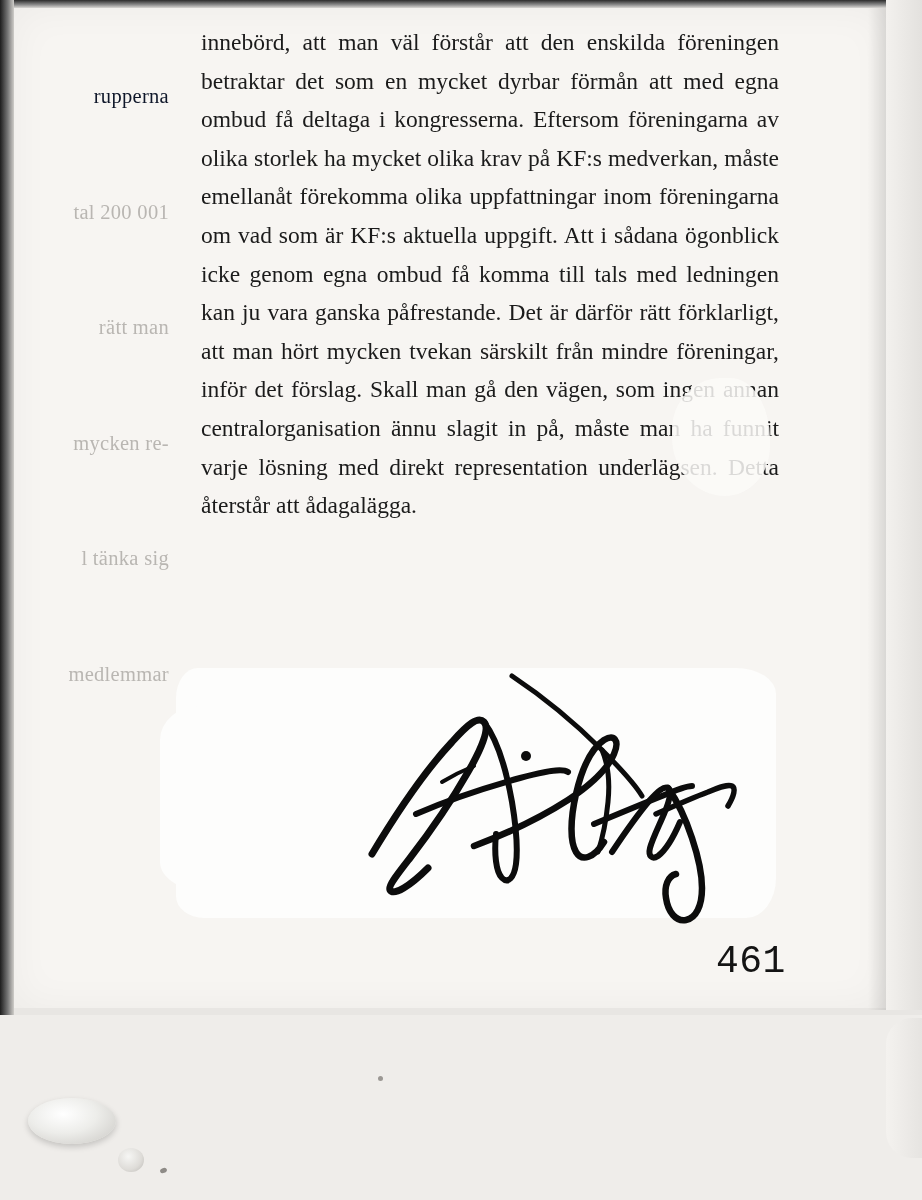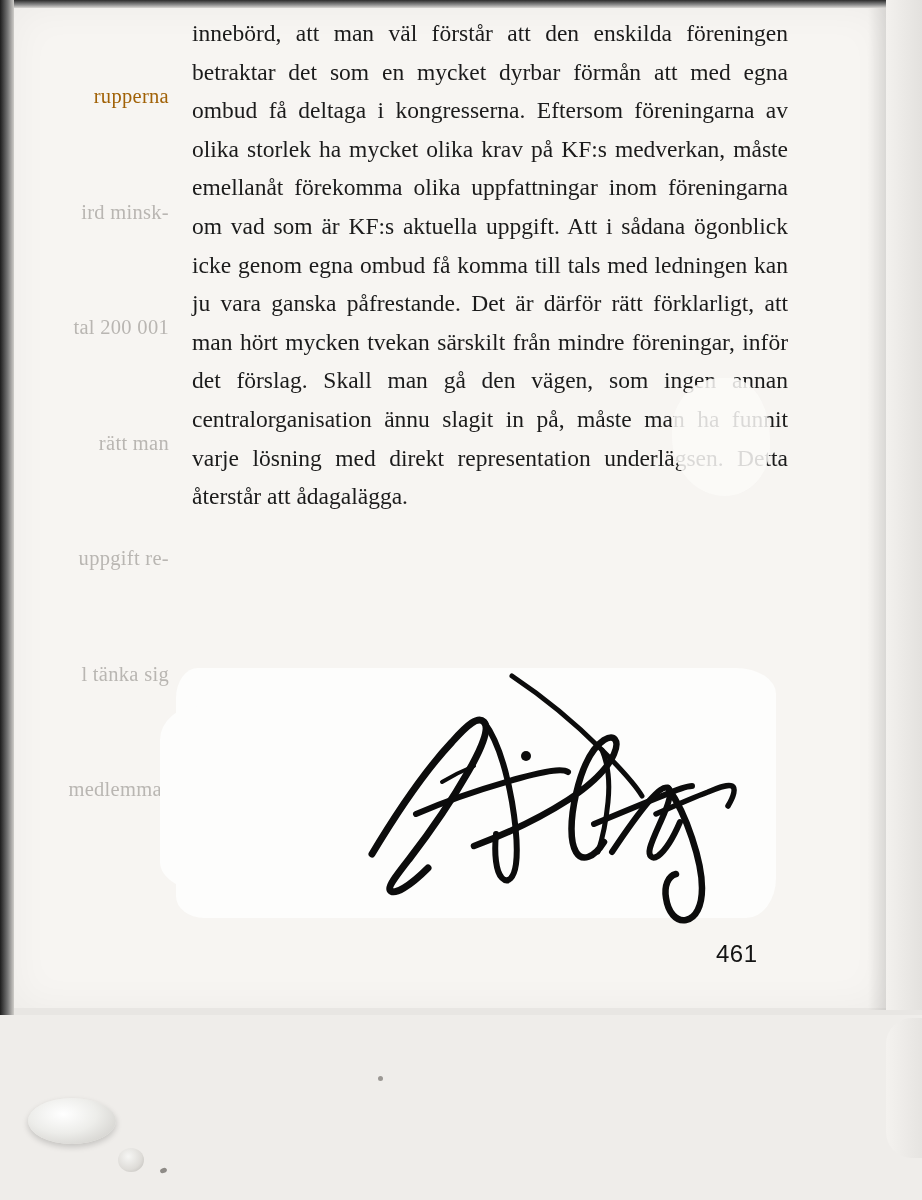--- a/index.html
+++ b/index.html
@@ -88,31 +88,31 @@
     line-height: 38.5px;
     letter-spacing: 0.3px;
     text-align: right;
     padding-right: 6px;
     box-sizing: border-box;
     white-space: pre;
     overflow: hidden;
     font-family: "Liberation Serif", serif;
   }
   .left-column .lc-line { display: block; }
-  .left-column .faint { color: #a16207; }
+  .left-column .faint { color: #0f172a; }
 
   
   .main-col {
     position: absolute;
     left: 188px;
     top: 10px;
     width: 604px;
   }
   .body-text {
-    margin: 4px;
+    margin: 13px;
     color: #1b1b1b;
     font-size: 23.5px;
     line-height: 38.6px;
     text-align: justify;
     text-justify: inter-word;
     font-family: "Liberation Serif", serif;
     hyphens: manual;
   }
 
   
@@ -154,23 +154,23 @@
     width: 400px;
     height: 280px;
     pointer-events: none;
   }
 
   
   .page-number {
     position: absolute;
     left: 716px;
     top: 940px;
-    font-size: 24px;
+    font-size: 38px;
     color: #141414;
-    font-family: Liberation Sans, sans-serif;
+    font-family: Liberation Mono, monospace;
     letter-spacing: 0.5px;
   }
 
   
   .knob-large {
     position: absolute;
     left: 28px;
     top: 1098px;
     width: 88px;
     height: 46px;
@@ -225,24 +225,23 @@
   <div class="scan-bg"></div>
   <div class="sheet"></div>
   <div class="right-shadow"></div>
   <div class="scan-edge-top"></div>
   <div class="scan-edge-left"></div>
   <div class="scan-edge-right"></div>
   <div class="scan-edge-bottom"></div>
 
   <div class="left-column">
     <span class="lc-line faint">rupperna</span>
-    <span class="lc-line">ird minsk-</span>
     <span class="lc-line">tal 200 001</span>
     <span class="lc-line">rätt man</span>
-    <span class="lc-line">uppgift re-</span>
+    <span class="lc-line">mycken re-</span>
     <span class="lc-line">l tänka sig</span>
     <span class="lc-line">medlemmar</span>
     
     
     
     
     
     
     
     

